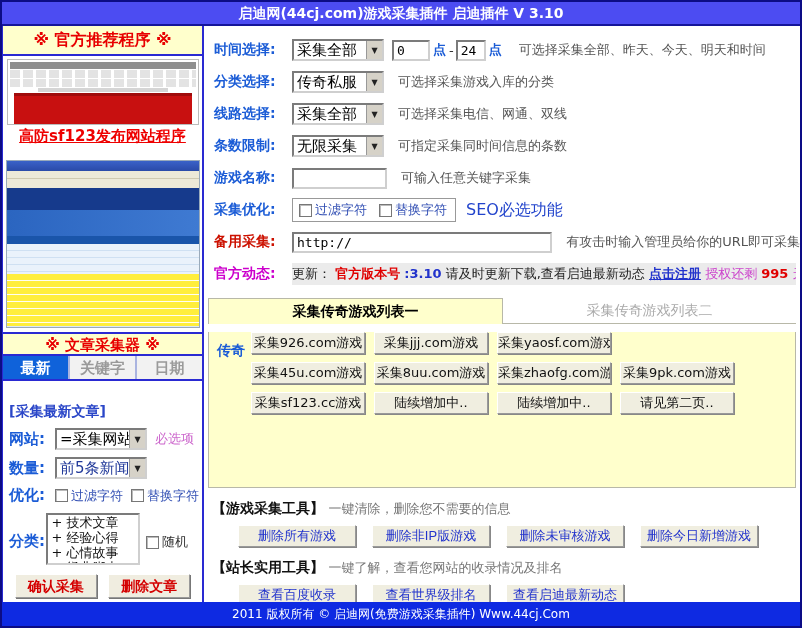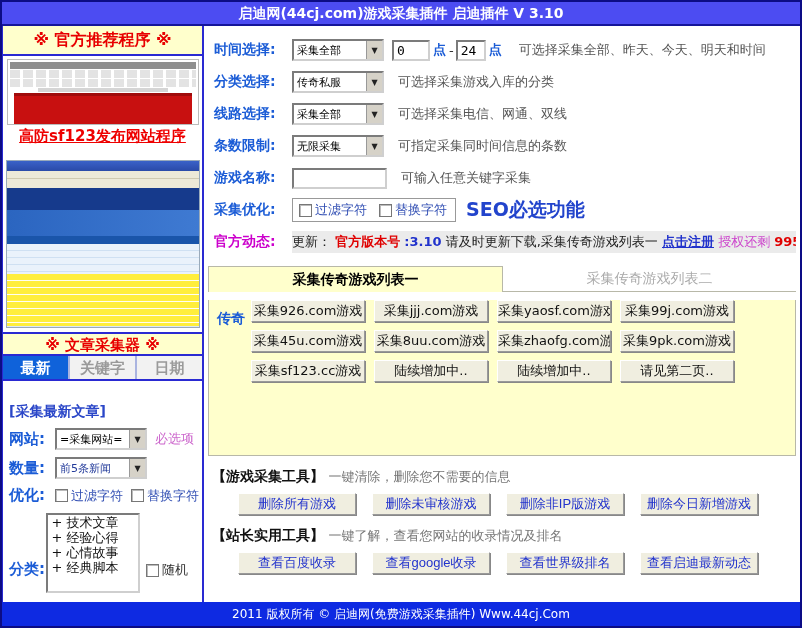--- a/index.html
+++ b/index.html
@@ -46,53 +46,53 @@
   .side-tab:last-child { border-right:none; }
   .side-tab.active { background:#0f62da; color:#fff; }
 
   .side-form { padding:20px 6px; }
   .sec-title { color:#2a46c8; font-weight:bold; font-size:14px; margin:2px 0 4px 0; }
   .srow { display:flex; align-items:center; margin-top:7px; }
   .slabel { color:#1b5cd6; font-weight:bold; font-size:15px; width:46px; flex:none; }
   .pink { color:#cc66cc; font-size:13px; margin-left:8px; }
 
   .combo { display:inline-flex; align-items:center; height:22px; border:2px inset #cfcfcf; background:#fff; }
-  .combo-text { font-size:11px; padding:0 3px; flex:1; white-space:nowrap; overflow:hidden; }
+  .combo-text { font-size:15px; padding:0 3px; flex:1; white-space:nowrap; overflow:hidden; }
   .combo-btn { width:16px; height:100%; background:#d6d2c8; border-left:1px solid #999; font-size:8px;
                color:#222; display:flex; align-items:center; justify-content:center; }
   .w88 { width:92px; }
   .navy-text .combo-text { color:#223a9a; }
 
   .cbl { display:inline-flex; align-items:center; font-size:13px; color:#3350b4; margin-right:8px; white-space:nowrap; }
   .cb { width:13px; height:13px; background:#fff; border:1px solid #777; box-shadow:inset 1px 1px 0 #bbb; margin-right:3px; flex:none; }
 
   .cat-row { display:flex; align-items:flex-end; margin-top:8px; }
   .cat-label { color:#1b5cd6; font-weight:bold; font-size:15px; width:46px; margin-bottom:14px; }
-  .listbox { width:118px; height:80px; border:2px inset #cfcfcf; background:#fff; font-size:13px; overflow:hidden; }
+  .listbox { width:118px; height:52px; border:2px inset #cfcfcf; background:#fff; font-size:13px; overflow:hidden; }
   .listbox div { padding:0 4px; line-height:15px; color:#111; white-space:nowrap; }
   .rand { margin-left:6px; margin-bottom:14px; color:#333; }
 
   .side-btns { display:flex; justify-content:space-around; margin-top:9px; }
   .beige-btn { height:24px; padding:0 12px; background:#f0ede0; border:1px solid #999;
                border-top-color:#fff; border-left-color:#fff; box-shadow:1px 1px 0 #777;
                color:#d40000; font-weight:bold; font-size:14px; line-height:22px; }
 
   
   .panel { position:absolute; top:24px; left:202px; right:0; bottom:24px; background:#fff; overflow:hidden; }
   .frow { display:flex; align-items:center; margin:8px 0 0 10px; height:24px; }
   .frow:first-child { margin-top:12px; }
   .flabel { width:78px; flex:none; color:#1b5cd6; font-weight:bold; font-size:14px; }
   .flabel.red { color:#cc1100; }
   .flabel.magenta { color:#cc00cc; }
   .fdesc { color:#555; font-size:13px; margin-left:14px; white-space:nowrap; }
   .tinput { height:21px; border:2px inset #cfcfcf; font-size:13px; padding:0 3px; font-family:"DejaVu Sans Mono",monospace; }
   .dot { color:#1b5cd6; font-weight:bold; font-size:13px; margin:0 3px; }
   .dash { color:#333; font-size:13px; }
   .cbgroup { display:inline-flex; align-items:center; border:1px solid #999; padding:2px 8px 2px 6px; height:24px; }
-  .seo { color:#2244cc; font-weight:bold; font-size:19px; margin-left:10px; }
+  .seo { color:#2244cc; font-weight:normal; font-size:16px; margin-left:10px; }
   .news-band { flex:1; background:#ebebeb; height:22px; line-height:22px; font-size:13px; white-space:nowrap; overflow:hidden; margin-right:4px; }
   .nb-black { color:#222; }
   .nb-red { color:#e00000; font-weight:bold; }
   .nb-blue { color:#2233cc; font-weight:bold; }
   .nb-link { color:#2233cc; font-weight:bold; text-decoration:underline; }
   .nb-mag { color:#cc44cc; }
 
   .game-tabs { display:flex; margin:12px 4px 0 4px; height:26px; }
   .gtab { flex:1; text-align:center; font-size:14px; line-height:25px; background:#fff; color:#aaa;
           border:1px solid #b8b8a8; border-left:none; }
@@ -269,48 +269,52 @@
           <span>过滤字符</span>
         </label>
         <label class="cbl" style="margin-right:0; margin-left:4px;">
           <span class="cb"></span>
           <span>替换字符</span>
         </label>
       </span>
       <span class="seo">SEO必选功能</span>
     </div>
 
+    <div class="frow">
+      <span class="flabel red">备用采集:</span>
+      <input class="tinput" style="width: 290px;" value="http://">
+      <span class="fdesc">有攻击时输入管理员给你的URL即可采集</span>
+    </div>
 
     <div class="frow">
       <span class="flabel magenta">官方动态:</span>
       <div class="news-band">
         <span class="nb-black">更新：</span>
         <span class="nb-red">官方版本号</span>
         <span class="nb-blue">:3.10</span>
-        <span class="nb-black"> 请及时更新下载,采集传奇游戏列表一</span>
+        <span class="nb-black"> 请及时更新下载,查看启迪最新动态</span>
         <a class="nb-link">点击注册</a>
         <span class="nb-mag"> 授权还剩</span>
         <span class="nb-red">995</span>
         <span class="nb-mag">天</span>
         
       </div>
     </div>
 
     <div class="game-tabs">
       <div class="gtab active">采集传奇游戏列表一</div>
       <div class="gtab">采集传奇游戏列表二</div>
     </div>
 
     <div class="game-area">
       <span class="game-row-label">传奇</span>
       <div class="gbtn-row">
         <button class="game-btn">采集926.com游戏</button>
         <button class="game-btn">采集jjj.com游戏</button>
         <button class="game-btn">采集yaosf.com游戏</button>
-        <button class="game-btn">采集99j.com游戏</button>
       </div>
       <div class="gbtn-row">
         <button class="game-btn">采集45u.com游戏</button>
         <button class="game-btn">采集8uu.com游戏</button>
         <button class="game-btn">采集zhaofg.com游戏</button>
         <button class="game-btn">采集9pk.com游戏</button>
       </div>
       <div class="gbtn-row">
         <button class="game-btn">采集sf123.cc游戏</button>
         <button class="game-btn">陆续增加中..</button>
@@ -319,34 +323,33 @@
       </div>
     </div>
 
     <div class="tools">
       <div class="tools-title">
         <span class="tt">【游戏采集工具】</span>
         <span class="td">一键清除，删除您不需要的信息</span>
       </div>
       <div class="tbtn-row">
         <button class="tool-btn">删除所有游戏</button>
+        <button class="tool-btn">删除非IP版游戏</button>
         <button class="tool-btn">删除未审核游戏</button>
-        <button class="tool-btn">删除非IP版游戏</button>
         <button class="tool-btn">删除今日新增游戏</button>
       </div>
     </div>
 
     <div class="tools">
       <div class="tools-title">
         <span class="tt">【站长实用工具】</span>
         <span class="td">一键了解，查看您网站的收录情况及排名</span>
       </div>
       <div class="tbtn-row">
         <button class="tool-btn">查看百度收录</button>
-        <button class="tool-btn">查看google收录</button>
         <button class="tool-btn">查看世界级排名</button>
         <button class="tool-btn">查看启迪最新动态</button>
       </div>
     </div>
 
   </div>
 
   <div class="footer">
     <span>2011 版权所有 © 启迪网(免费游戏采集插件) Www.44cj.Com</span>
   </div>

